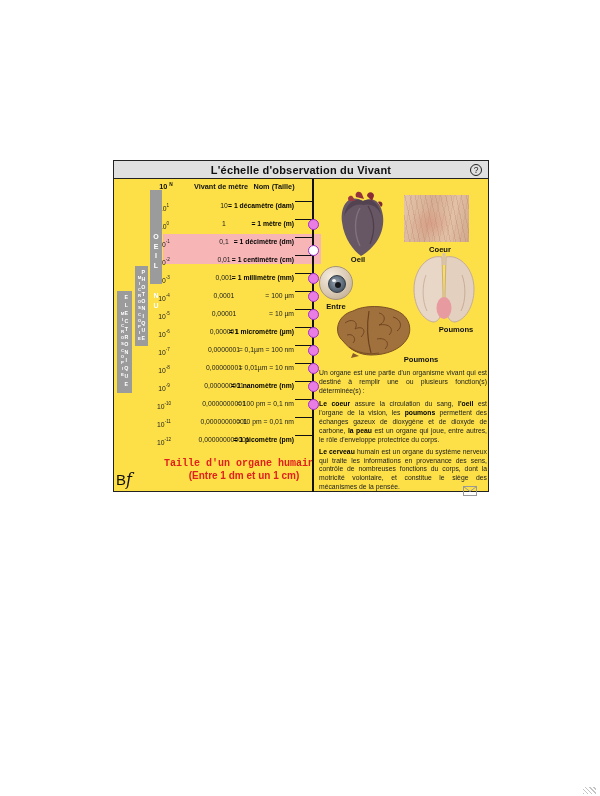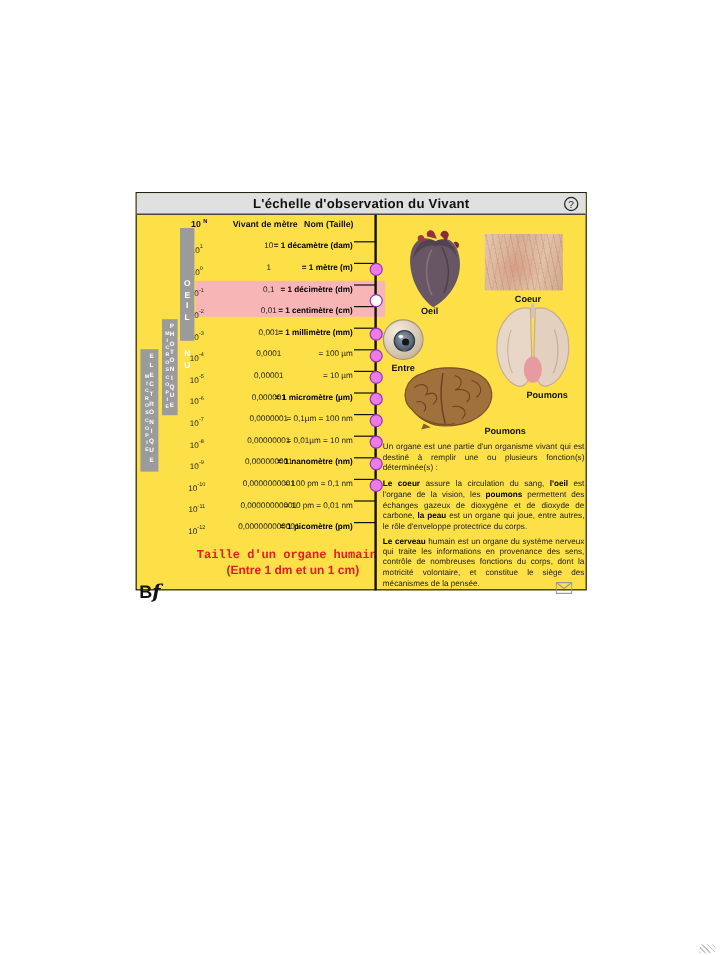--- a/index.html
+++ b/index.html
@@ -89,21 +89,21 @@
   
   .para { position:absolute; left:205px; width:168px; font-size:6.8px; line-height:8.9px;
           color:#222; text-align:justify; z-index:2; }
   .para b { color:#000; }
 
   .caption1 { position:absolute; left:50px; top:297px; width:160px; text-align:left;
               font-size:10px; font-weight:bold;font-family:Liberation Mono, monospace; }
   .caption2 { position:absolute; left:50px; top:309px; width:160px; text-align:center;
               font-size:10px; font-weight:bold; }
 
-  .logo { position:absolute; left:2px; top:322px; font-size:15px; color:#111; z-index:3;font-weight:bold; }
+  .logo { position:absolute; left:2px; top:309px; font-size:15px; color:#111; z-index:3; }
   .logo .logo-b { font-family:"Liberation Sans", sans-serif; }
   .logo .logo-f { font-family:"DejaVu Serif", serif; font-style:italic; font-size:16px; }
 
   .mail-icon { position:absolute; left:349px; top:321px; width:14px; height:10px; z-index:3; cursor:pointer; }
 
   .corner-mark { position:absolute; left:583px; top:787px; width:13px; height:7px;
     background:repeating-linear-gradient(45deg,#c4c4c4 0 1px, transparent 1px 3px); }
 </style>
 </head>
 <body>

